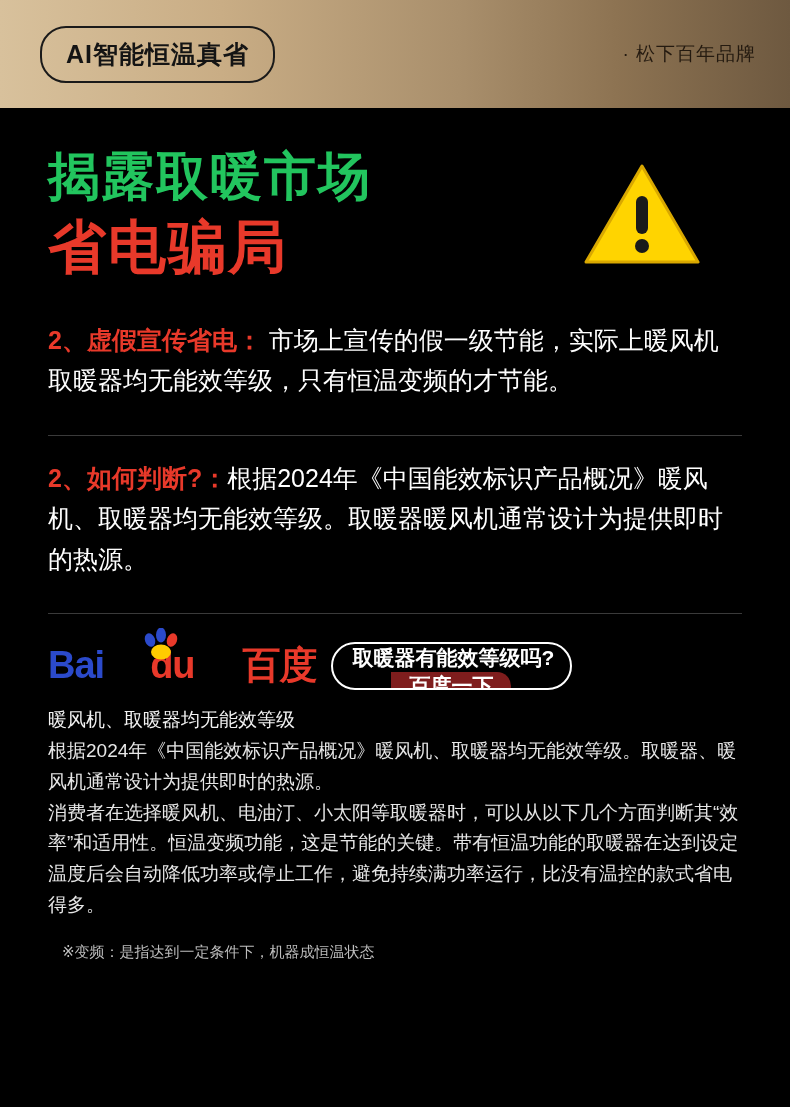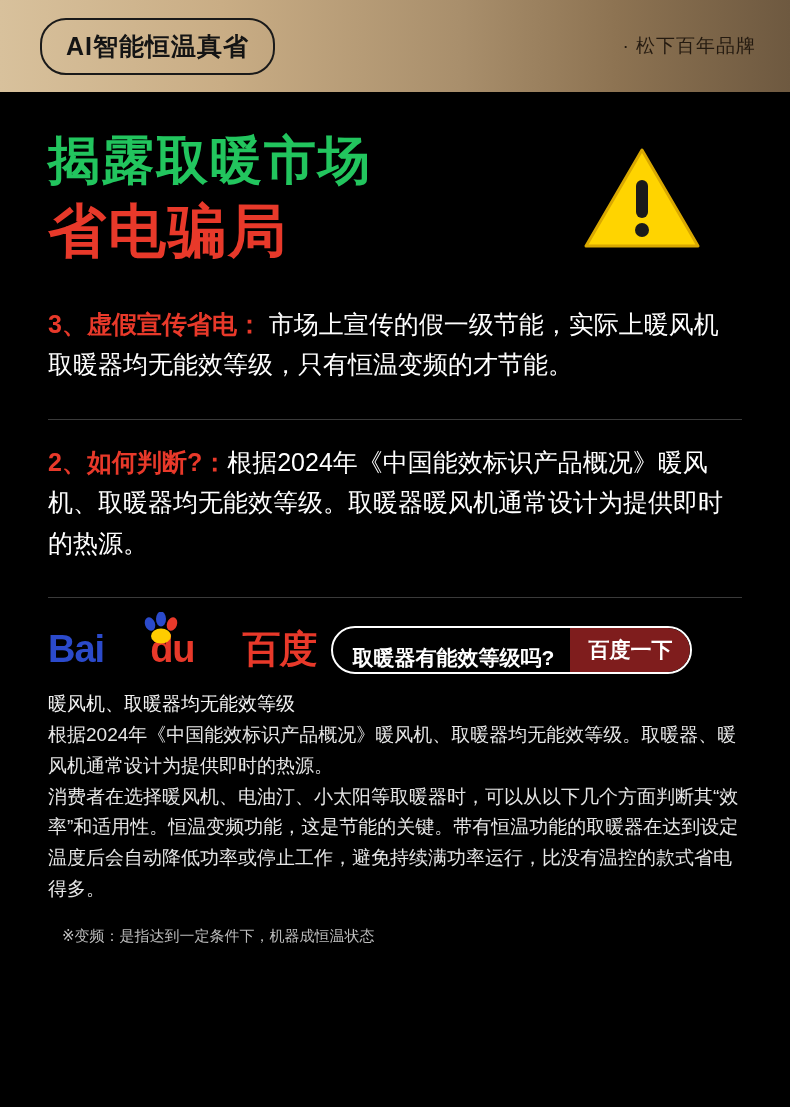--- a/index.html
+++ b/index.html
@@ -12,21 +12,21 @@
     height: 1107px;
     font-family: "Liberation Sans", "DejaVu Sans", sans-serif;
     color: #ffffff;
     overflow: hidden;
     position: relative;
   }
 
   
   .top-banner {
     position: relative;
-    height: 92px;
+    height: 108px;
     background: linear-gradient(90deg, #d8c19c 0%, #c9ad85 28%, #a98f6c 58%, #8d7352 78%, #6e5940 100%);
     display: flex;
     align-items: center;
     justify-content: space-between;
     padding: 0 34px 0 40px;
     box-sizing: border-box;
   }
   .badge {
     border: 2px solid #1a1a1a;
     border-radius: 26px;
@@ -132,27 +132,28 @@
   .baidu-logo .b2 { color: #e8392a; }
   .baidu-logo .b3 { color: #e8392a; margin-left: 2px; }
   .paw {
     position: absolute;
     left: 93px;
     top: -14px;
   }
 
   .search-box {
     display: flex;
-    align-items: flex-end;
+    align-items: center;
     border: 2px solid #ffffff;
     border-radius: 24px;
     margin-left: 14px;
     height: 44px;
     overflow: hidden;
     background: transparent;
+    flex-direction: column;
   }
   .search-text {
     font-size: 21px;
     font-weight: bold;
     color: #ffffff;
     padding: 0 16px 0 20px;
     white-space: nowrap;
   }
   .search-btn {
     background: #7f1d1d;
@@ -201,21 +202,21 @@
     <div class="warn-icon">
       <svg width="120" height="108" viewBox="0 0 120 108">
         <polygon points="60,6 116,102 4,102" fill="#ffd400" stroke="#d9a800" stroke-width="3" stroke-linejoin="round"></polygon>
         <rect x="54" y="36" width="12" height="38" rx="6" fill="#1a1a1a"></rect>
         <circle cx="60" cy="86" r="7" fill="#1a1a1a"></circle>
       </svg>
     </div>
   </div>
 
   <div class="point point-1">
-    <span class="lead">3、虚假宣传省电：</span><span> 市场上宣传的假一级节能，实际上暖风机取暖器均无能效等级，只有恒温变频的才节能。</span>
+    <span class="lead">2、虚假宣传省电：</span><span> 市场上宣传的假一级节能，实际上暖风机取暖器均无能效等级，只有恒温变频的才节能。</span>
   </div>
 
   <div class="divider"></div>
 
   <div class="point point-2">
     <span class="lead">2、如何判断?：</span><span>根据2024年《中国能效标识产品概况》暖风机、取暖器均无能效等级。取暖器暖风机通常设计为提供即时的热源。</span>
   </div>
 
   <div class="divider"></div>
 

